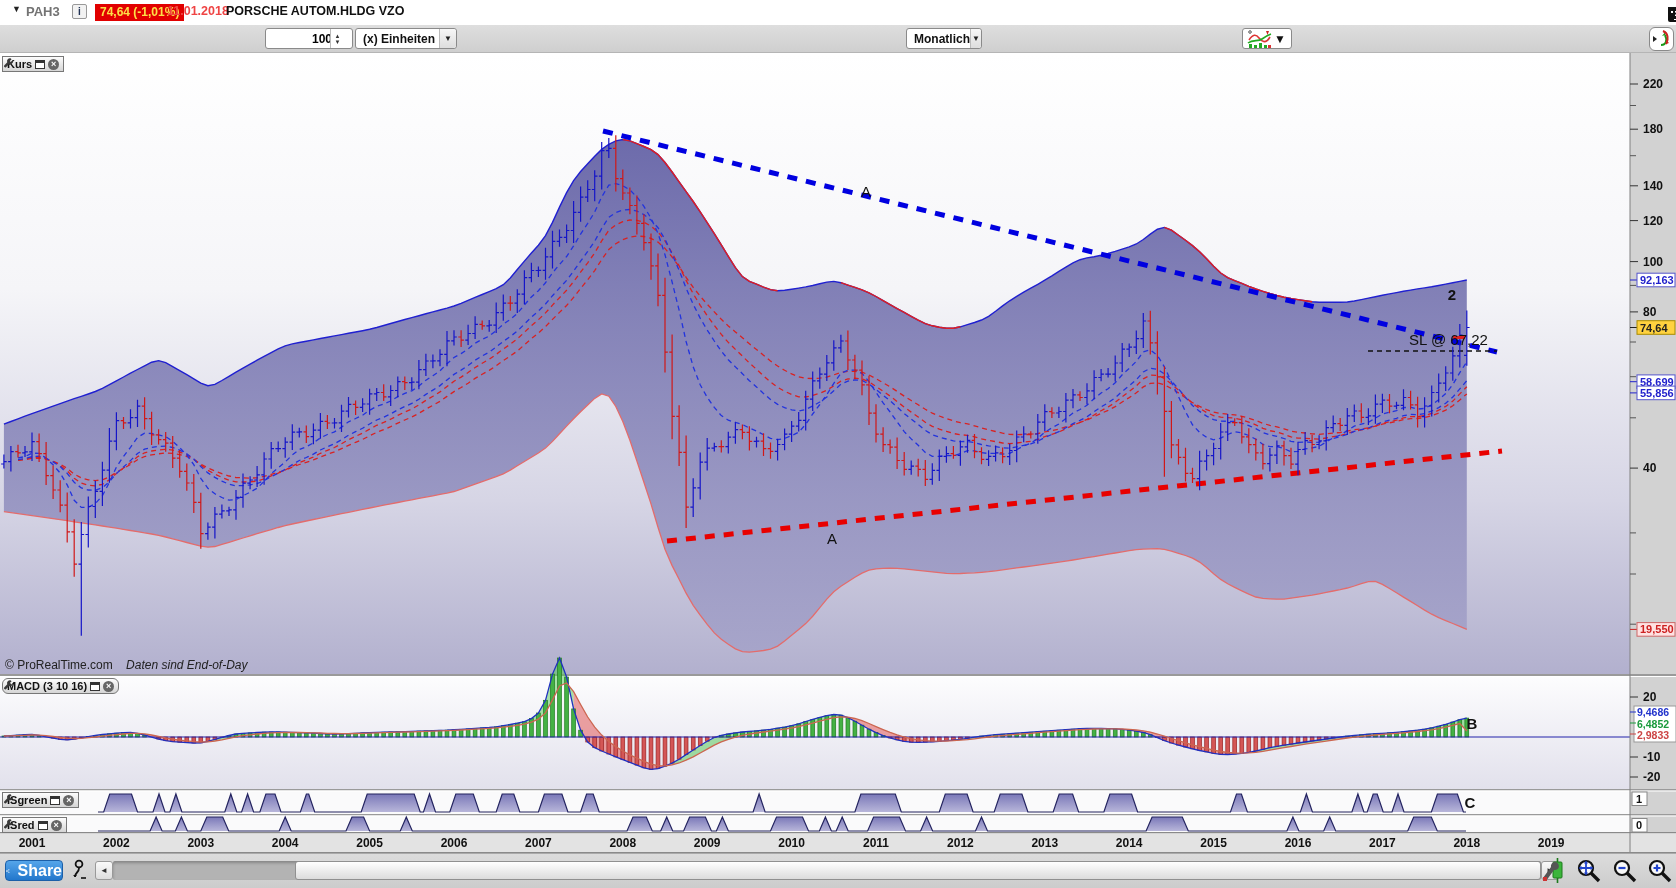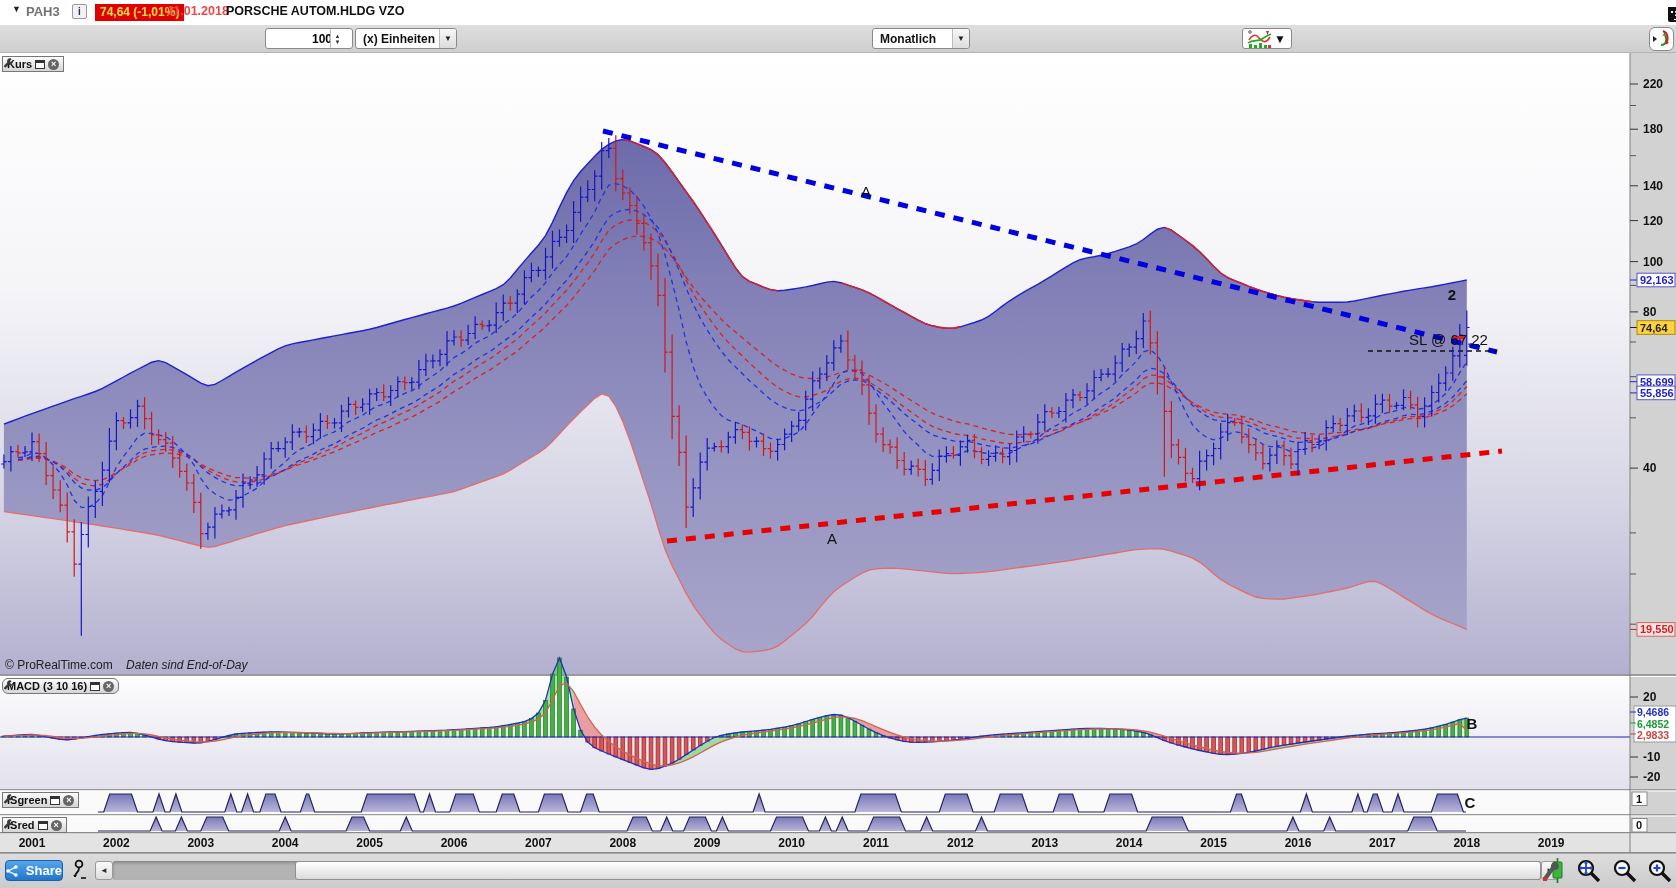--- a/index.html
+++ b/index.html
@@ -29,21 +29,21 @@
   .ctrl { position:absolute; top:3px; height:21px; background:#fff; border:1px solid #8a8a8a;
           border-radius:3px; font-size:12px; font-weight:bold; color:#111; display:flex; align-items:center; }
   .units-box { left:265px; width:88px; }
   .units-box input { border:none; outline:none; width:64px; text-align:left; font:bold 12px "Liberation Sans",sans-serif; background:transparent;padding-left:46px; }
   .spin { width:14px; height:100%; display:flex; flex-direction:column; align-items:center; justify-content:center;
           border-left:1px solid #bbb; font-size:6px; color:#333; cursor:pointer; }
   .dd { padding-left:7px; justify-content:space-between; cursor:pointer;text-align:right; }
   .dd .arrowbox { width:17px; height:100%; border-left:1px solid #bbb; display:flex; align-items:center;
                   justify-content:center; font-size:8px; color:#222; background:linear-gradient(#f7f7f7,#ddd); border-radius:0 3px 3px 0;}
   .units-dd { left:355px; width:102px; }
-  .tf-dd { left:872px; width:98px; }
+  .tf-dd { left:906px; width:76px; }
   .charttype { left:1242px; width:50px; padding:0; }
   .charttype .icopart { width:31px; height:100%; display:flex; align-items:center; justify-content:center; }
   .collapse-btn { left:1649px; top:2px; width:25px; height:24px; border-radius:6px; justify-content:center; }
 
   
   #chartwrap { position:absolute; left:0; top:53px; width:1676px; height:800px; }
   #chartwrap svg { position:absolute; left:0; top:0; }
 
   .ptab { position:absolute; display:flex; align-items:center; gap:3px; height:16px;
           background:linear-gradient(#fdfdfd,#d5d5d5); border:1px solid #777; padding:0 4px;
@@ -52,21 +52,21 @@
   .ptab .closeicon { width:11px; height:11px; border-radius:50%; background:#666; color:#fff; font-size:9px;
                      font-weight:bold; text-align:center; line-height:10px; display:inline-block; }
   .copyright { position:absolute; left:5px; top:605px; font-size:12px; color:#222; z-index:4; }
   .copyright .ital { font-style:italic; margin-left:10px; }
 
   
   .bottombar { position:absolute; left:0; top:853px; width:1676px; height:35px;
                background:linear-gradient(#dcdcdc,#cccccc); border-top:1px solid #aaa; }
   .share-btn { position:absolute; left:5px; top:6px; width:58px; height:21px; border-radius:4px;
                background:linear-gradient(#55a5ea,#2277cc); border:1px solid #1b5fa8; color:#fff;
-               font-size:13px; font-weight:bold; display:flex; align-items:center; justify-content:center; gap:8px; cursor:pointer; }
+               font-size:16px; font-weight:bold; display:flex; align-items:center; justify-content:center; gap:8px; cursor:pointer; }
   .cursor-ico { position:absolute; left:70px; top:5px; cursor:pointer; }
   .hscroll { position:absolute; left:95px; top:7px; width:1464px; height:19px; display:flex; }
   .sb-btn { width:18px; height:19px; background:linear-gradient(#fafafa,#ddd); border:1px solid #999;
             border-radius:3px; font-size:8px; color:#333; display:flex; align-items:center; justify-content:center; cursor:pointer; }
   .sb-track { flex:1; background:#b3b3b3; box-shadow:inset 0 2px 3px rgba(0,0,0,.25); position:relative; border-radius:2px; }
   .sb-thumb { position:absolute; left:182px; right:0px; top:0; height:19px; border-radius:3px;
               background:linear-gradient(#ffffff,#dcdcdc); border:1px solid #909090; cursor:grab; }
   .zoomicons { position:absolute; right:4px; top:4px; display:flex; gap:9px; align-items:center; }
   .zoomicons > div { cursor:pointer; }
 </style>

